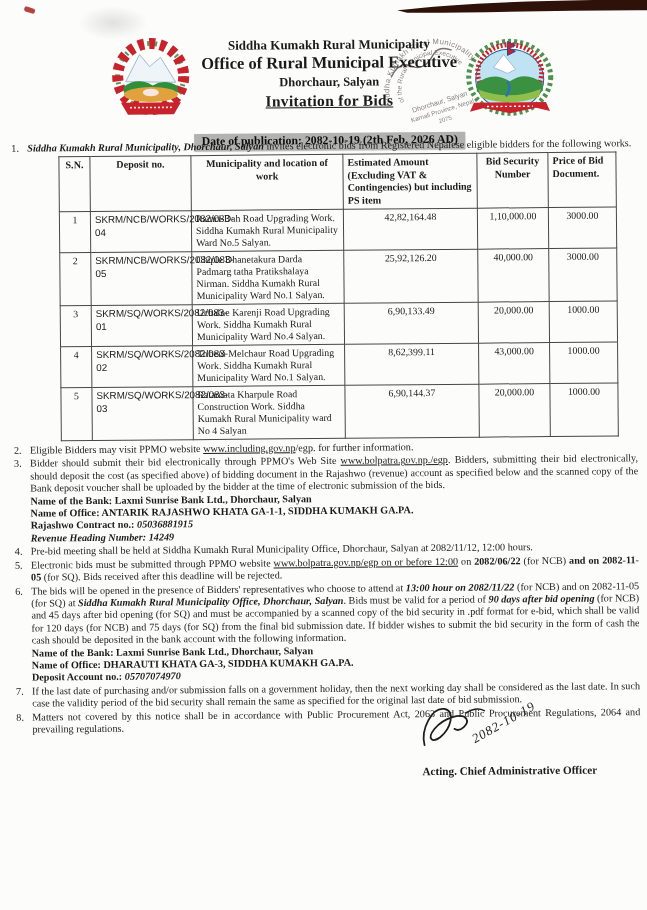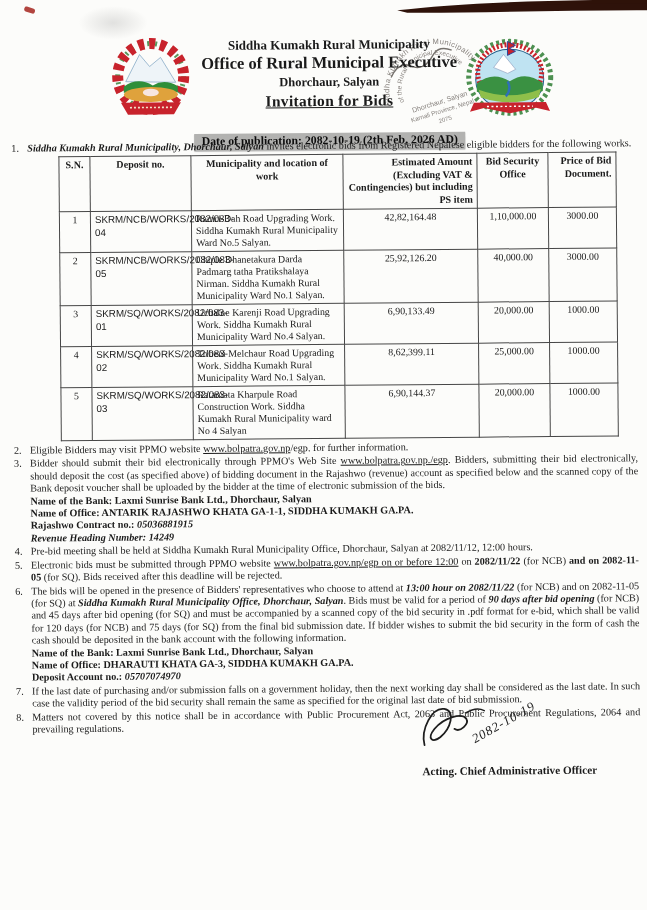--- a/index.html
+++ b/index.html
@@ -30,21 +30,21 @@
   .ntext{flex:1;text-align:justify;}
   .b{font-weight:bold;}
   .bi{font-weight:bold;font-style:italic;}
   .u{text-decoration:underline;}
   
   table{border-collapse:collapse;margin:2px 0 3px 47px;width:557px;font-size:9.9px;line-height:12px;
     table-layout:fixed;}
   th,td{border:1px solid #474747;padding:2px 4px;vertical-align:top;}
   th{font-size:10.1px;line-height:12.4px;font-weight:bold;}
   th.c,td.c{text-align:center;}
-  th.l{text-align:right;}
+  th.l{text-align:left;}
   td.contract{font-family:"Liberation Sans",sans-serif;font-size:9.8px;line-height:12.5px;}
   
   .sig{position:absolute;left:408px;top:700px;width:170px;height:62px;}
   .sig-date{position:absolute;left:58px;top:16px;transform:rotate(-29deg);font-size:13px;
     font-style:italic;color:#1c1c1c;letter-spacing:1px;white-space:nowrap;}
   .sig-officer{position:absolute;left:392px;top:766px;width:230px;text-align:center;
     font-weight:bold;font-size:11.2px;}
 </style>
 </head>
 <body>
@@ -126,21 +126,21 @@
           <col style="width:134px">
             <col style="width:71px">
             <col style="width:68px">
         </colgroup>
         <tbody>
             <tr>
           <th class="c">S.N.</th>
           <th class="c">Deposit no.</th>
           <th class="c">Municipality and location of work</th>
           <th class="l">Estimated Amount (Excluding VAT &amp; Contingencies) but including PS item</th>
-          <th class="c">Bid Security Office</th>
+          <th class="c">Bid Security Number</th>
           <th class="l">Price of Bid Document.</th>
         </tr>
         <tr>
           <td class="c">1</td>
           <td class="contract">SKRM/NCB/WORKS/2082/083-04</td>
           <td>Ramri-Dah Road Upgrading Work. Siddha Kumakh Rural Municipality Ward No.5 Salyan.</td>
           <td class="c">42,82,164.48</td>
           <td class="c">1,10,000.00</td>
           <td class="c">3000.00</td>
         </tr>
@@ -158,58 +158,58 @@
           <td>Uchalne Karenji Road Upgrading Work. Siddha Kumakh Rural Municipality Ward No.4 Salyan.</td>
           <td class="c">6,90,133.49</td>
           <td class="c">20,000.00</td>
           <td class="c">1000.00</td>
         </tr>
         <tr>
           <td class="c">4</td>
           <td class="contract">SKRM/SQ/WORKS/2082/083-02</td>
           <td>Tribeni Melchaur Road Upgrading Work. Siddha Kumakh Rural Municipality Ward No.1 Salyan.</td>
           <td class="c">8,62,399.11</td>
-          <td class="c">25,000.00</td>
+          <td class="c">43,000.00</td>
           <td class="c">1000.00</td>
         </tr>
         <tr>
           <td class="c">5</td>
           <td class="contract">SKRM/SQ/WORKS/2082/083-03</td>
           <td>Ratamata Kharpule Road Construction Work. Siddha Kumakh Rural Municipality ward No 4 Salyan</td>
           <td class="c">6,90,144.37</td>
           <td class="c">20,000.00</td>
           <td class="c">1000.00</td>
         </tr>
       </tbody>
         </table>
 
       <div class="note">
         <span class="nnum">2.</span>
-        <div class="ntext"><span>Eligible Bidders may visit PPMO website </span><span class="u">www.bolpatra.gov.np</span><span>/egp. for further information.</span></div>
+        <div class="ntext"><span>Eligible Bidders may visit PPMO website </span><span class="u">www.including.gov.np</span><span>/egp. for further information.</span></div>
       </div>
 
       <div class="note">
         <span class="nnum">3.</span>
         <div class="ntext">
           <span>Bidder should submit their bid electronically through PPMO's Web Site </span><span class="u">www.bolpatra.gov.np./egp</span><span>. Bidders, submitting their bid electronically, should deposit the cost (as specified above) of bidding document in the Rajashwo (revenue) account as specified below and the scanned copy of the Bank deposit voucher shall be uploaded by the bidder at the time of electronic submission of the bids.</span>
           <div class="b">Name of the Bank: Laxmi Sunrise Bank Ltd., Dhorchaur, Salyan</div>
           <div class="b">Name of Office: ANTARIK RAJASHWO KHATA GA-1-1, SIDDHA KUMAKH GA.PA.</div>
           <div><span class="b">Rajashwo Contract no.: </span><span class="bi">05036881915</span></div>
           <div class="bi">Revenue Heading Number: 14249</div>
         </div>
       </div>
 
       <div class="note">
         <span class="nnum">4.</span>
         <div class="ntext">Pre-bid meeting shall be held at Siddha Kumakh Rural Municipality Office, Dhorchaur, Salyan at 2082/11/12, 12:00 hours.</div>
       </div>
 
       <div class="note">
         <span class="nnum">5.</span>
-        <div class="ntext"><span>Electronic bids must be submitted through PPMO website </span><span class="u">www.bolpatra.gov.np/egp on or before 12:00</span><span> on </span><span class="b">2082/11/22</span><span> (for NCB) </span><span class="b">and on 2082-11-05</span><span> (for SQ). Bids received after this deadline will be rejected.</span></div>
+        <div class="ntext"><span>Electronic bids must be submitted through PPMO website </span><span class="u">www.bolpatra.gov.np/egp on or before 12:00</span><span> on </span><span class="b">2082/06/22</span><span> (for NCB) </span><span class="b">and on 2082-11-05</span><span> (for SQ). Bids received after this deadline will be rejected.</span></div>
       </div>
 
       <div class="note">
         <span class="nnum">6.</span>
         <div class="ntext">
           <span>The bids will be opened in the presence of Bidders' representatives who choose to attend at </span><span class="bi">13:00 hour on 2082/11/22</span><span> (for NCB) and on 2082-11-05 (for SQ) at </span><span class="bi">Siddha Kumakh Rural Municipality Office, Dhorchaur, Salyan</span><span>. Bids must be valid for a period of </span><span class="bi">90 days after bid opening</span><span> (for NCB) and 45 days after bid opening (for SQ) and must be accompanied by a scanned copy of the bid security in .pdf format for e-bid, which shall be valid for 120 days (for NCB) and 75 days (for SQ) from the final bid submission date. If bidder wishes to submit the bid security in the form of cash the cash should be deposited in the bank account with the following information.</span>
           <div class="b">Name of the Bank: Laxmi Sunrise Bank Ltd., Dhorchaur, Salyan</div>
           <div class="b">Name of Office: DHARAUTI KHATA GA-3, SIDDHA KUMAKH GA.PA.</div>
           <div><span class="b">Deposit Account no.: </span><span class="bi">05707074970</span></div>
         </div>

